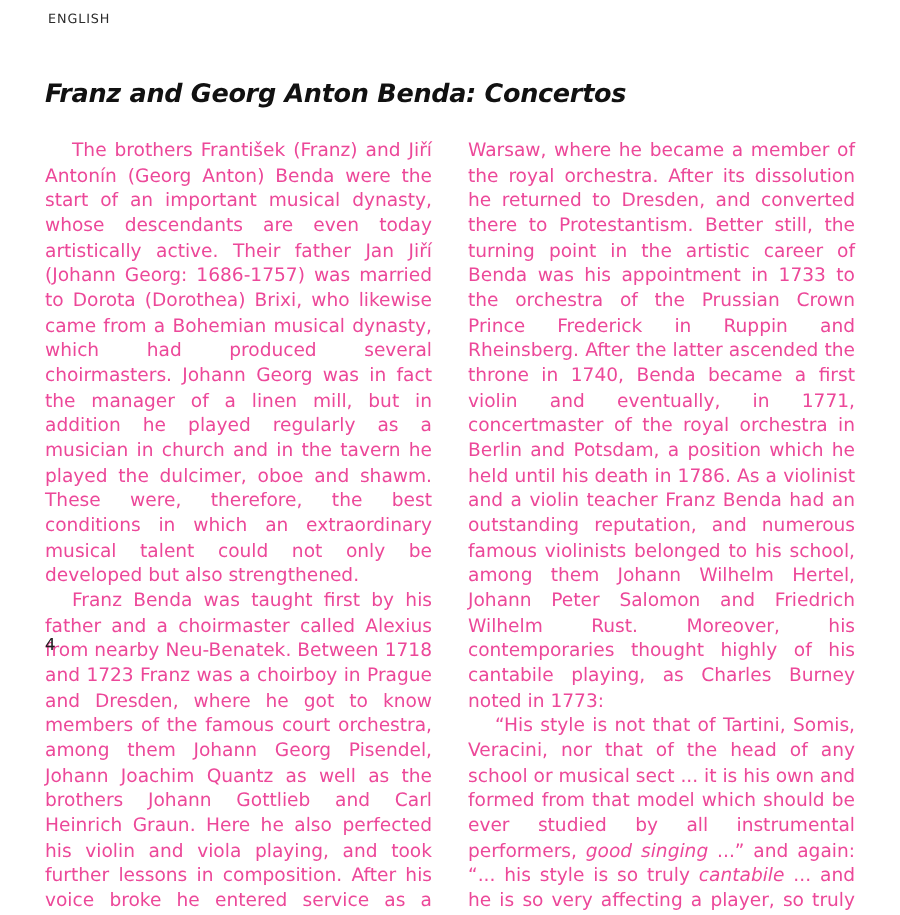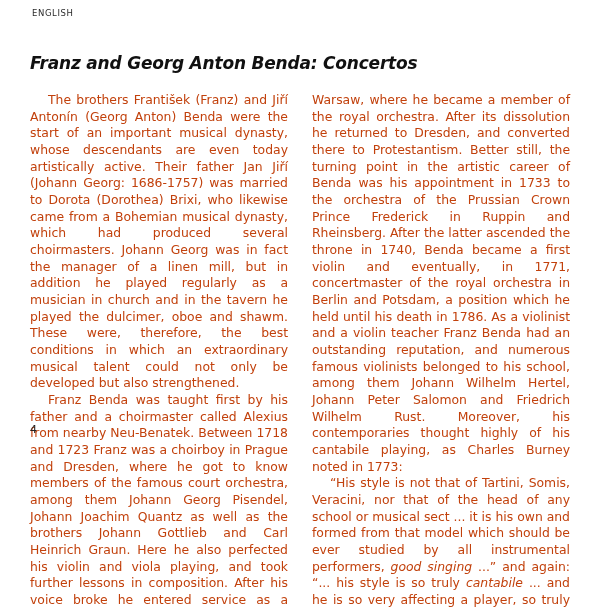--- a/index.html
+++ b/index.html
@@ -54,21 +54,21 @@
     height: 480px;
     display: flex;
     gap: 24px;
   }
   .col {
     width: 258px;
     font-size: 12.4px;
     line-height: 1.345;
     text-align: justify;
     text-justify: inter-word;
-    color: #c2410c;
+    color: #ec4899;
     hyphens: auto;
   }
   .col p {
     margin: 0;
     text-indent: 18px;
   }
   .col p.first {
     text-indent: 18px;
   }
   .col p.cont {

